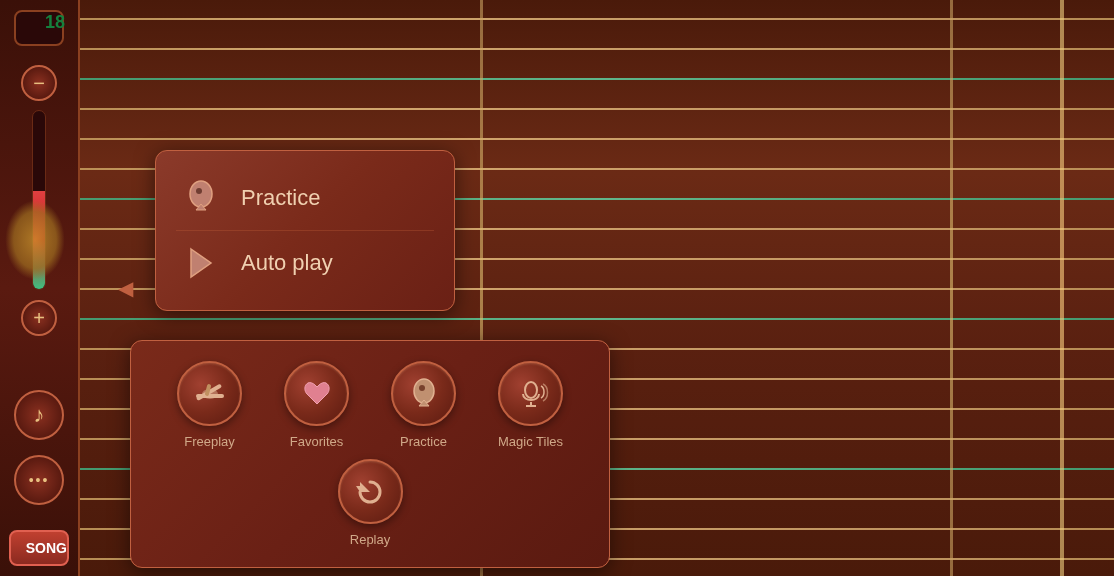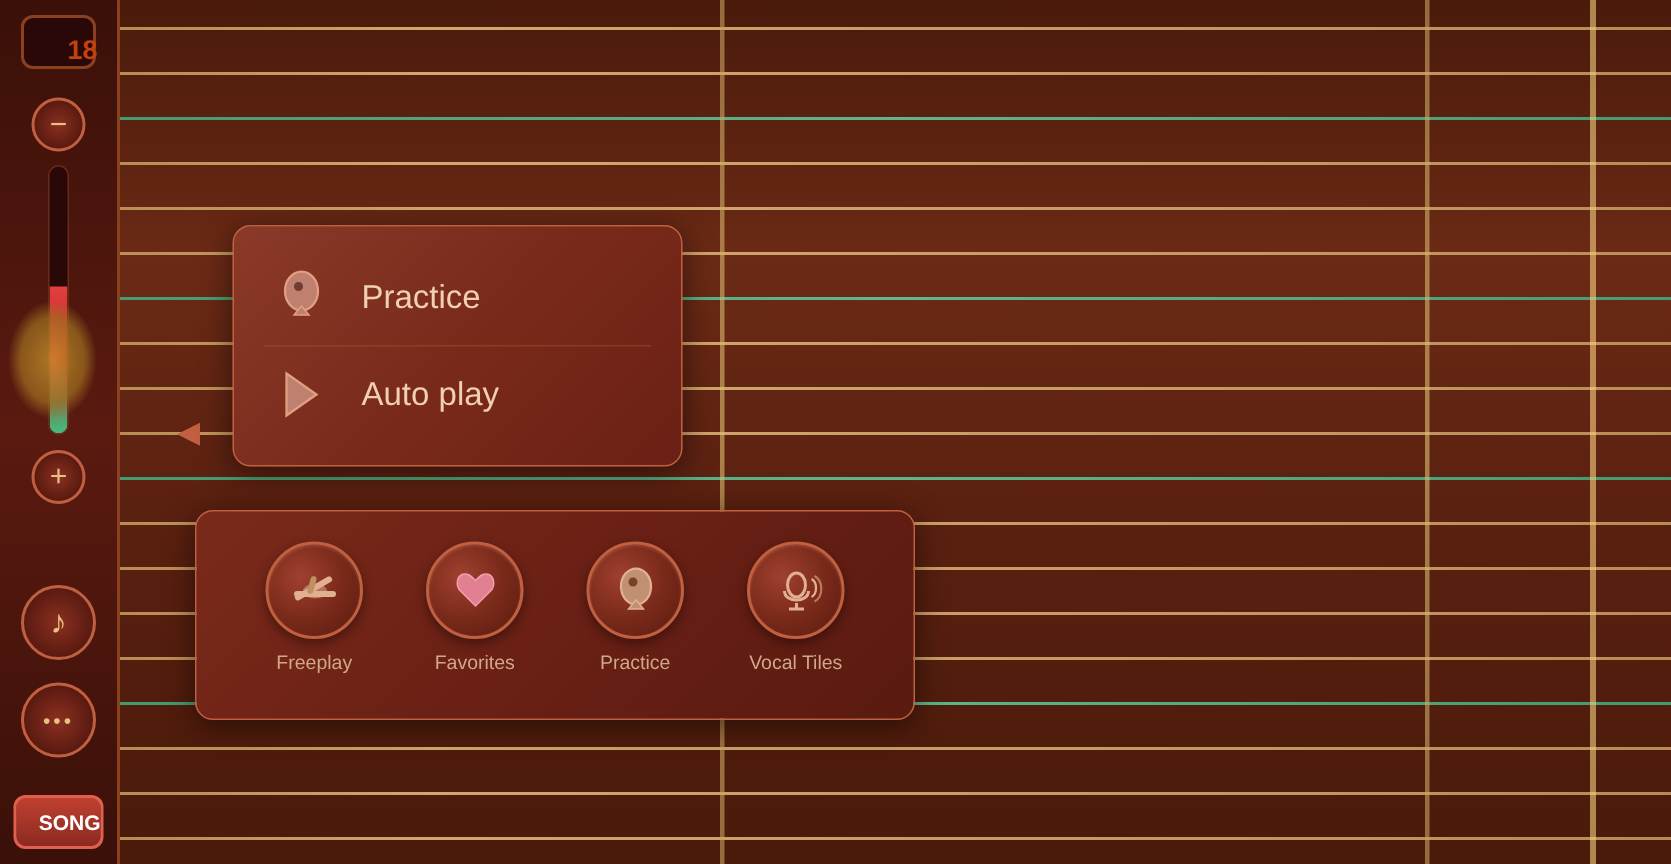--- a/index.html
+++ b/index.html
@@ -63,27 +63,27 @@
     }
 
     .number-badge {
       position: absolute;
       top: 10px;
       left: 50%;
       transform: translateX(-50%);
       background: #2a0808;
       border: 2px solid #8b4020;
       border-radius: 8px;
-      color: #c2410c;
+      color: #15803d;
       font-size: 18px;
       font-weight: bold;
       width: 50px;
       height: 36px;
       display: flex;
-      align-items: flex-end;
+      align-items: flex-start;
       justify-content: center;
       padding-left: 32px;
     }
 
     .volume-minus {
       position: absolute;
       top: 65px;
       left: 50%;
       transform: translateX(-50%);
       width: 36px;
@@ -421,23 +421,33 @@
       <div class="control-btn">
         <svg width="36" height="36" viewBox="0 0 36 36">
           <ellipse cx="18" cy="14" rx="6" ry="8" fill="none" stroke="#e0b090" stroke-width="2"></ellipse>
           <path d="M10 18 C10 26 26 26 26 18" fill="none" stroke="#e0b090" stroke-width="2"></path>
           <line x1="18" y1="26" x2="18" y2="30" stroke="#e0b090" stroke-width="2"></line>
           <line x1="13" y1="30" x2="23" y2="30" stroke="#e0b090" stroke-width="2"></line>
           <path d="M28 10 C32 12 32 20 28 22" fill="none" stroke="#e0b090" stroke-width="1.5"></path>
           <path d="M30 8 C36 11 36 22 30 25" fill="none" stroke="#e0b090" stroke-width="1.5" opacity="0.6"></path>
         </svg>
       </div>
-      <span class="control-label">Vocal Tiles</span>
+      <span class="control-label">Magic Tiles</span>
     </div>
   </div>
 
   <div class="controls-row">
 
+    <div class="control-item">
+      <div class="control-btn">
+        <svg width="36" height="36" viewBox="0 0 36 36">
+          <path d="M18 8 A10 10 0 1 1 8 18" fill="none" stroke="#e0b090" stroke-width="3" stroke-linecap="round"></path>
+          <polygon points="8,8 8,18 18,18" fill="#e0b090"></polygon>
+          <polygon points="8,18 4,12 12,12" fill="#e0b090"></polygon>
+        </svg>
+      </div>
+      <span class="control-label">Replay</span>
+    </div>
 
 
 
   </div>
 </div>
 
 </body></html>

